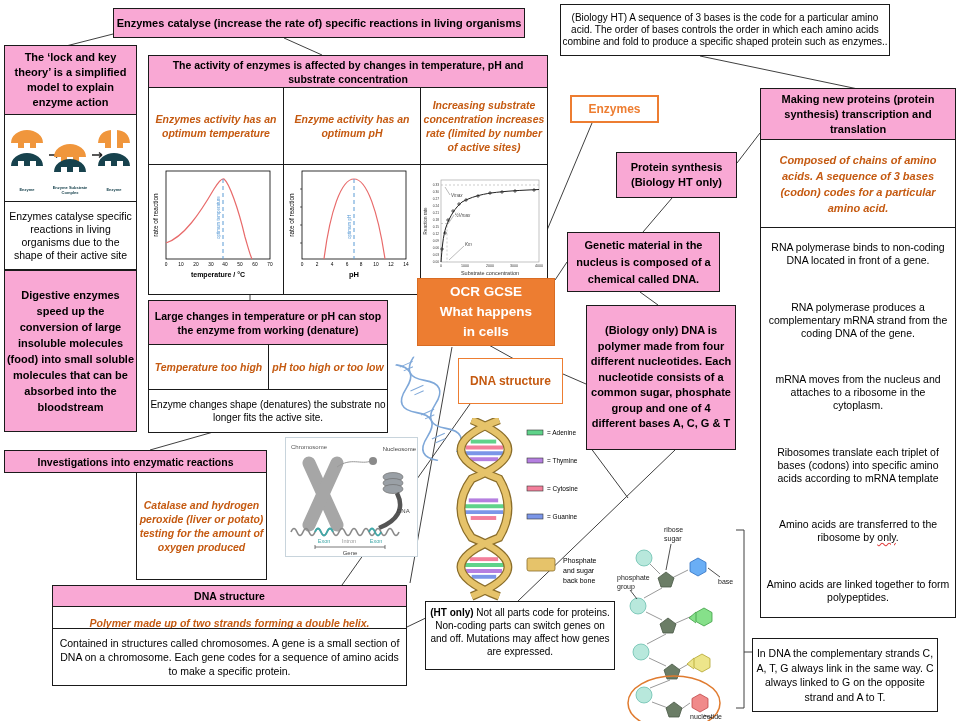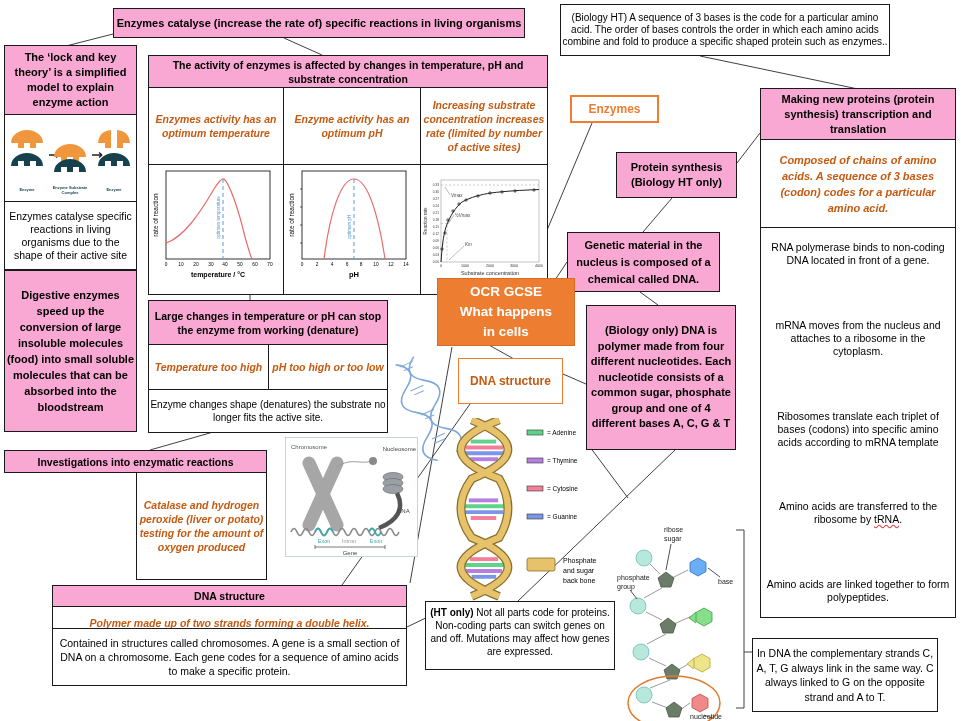--- a/index.html
+++ b/index.html
@@ -178,21 +178,21 @@
   <div class="box" style="left:148px;top:389px;width:240px;height:44px;font-size:10px;line-height:13px">Enzyme changes shape (denatures) the substrate no longer fits the active site.</div>
 
   <div class="box peach b" style="left:4px;top:450px;width:263px;height:23px;font-size:10.5px">Investigations into enzymatic reactions</div>
   <div class="box oi" style="left:136px;top:472px;width:131px;height:108px;font-size:10.5px;line-height:14px;padding:2px">Catalase and hydrogen peroxide (liver or potato) testing for the amount of oxygen produced</div>
 
   <div class="box olabel" style="left:570px;top:95px;width:89px;height:28px;font-size:12px">Enzymes</div>
   <div class="box peach b" style="left:616px;top:152px;width:121px;height:46px;font-size:11px;line-height:15px">Protein synthesis (Biology HT only)</div>
   <div class="box peach b" style="left:567px;top:232px;width:153px;height:60px;font-size:11px;line-height:17px">Genetic material in the nucleus is composed of a chemical called DNA.</div>
   <div class="box peach b" style="left:586px;top:305px;width:150px;height:145px;font-size:11px;line-height:15.5px;padding:2px">(Biology only) DNA is polymer made from four different nucleotides. Each nucleotide consists of a common sugar, phosphate group and one of 4 different bases A, C, G &amp; T</div>
 
-  <div class="box" style="left:437px;top:278px;width:138px;height:68px;background:#ED7D31;border:1px solid #d96c23;color:#fff;font-weight:bold;font-size:13.5px;line-height:20px">
+  <div class="box" style="left:417px;top:278px;width:138px;height:68px;background:#ED7D31;border:1px solid #d96c23;color:#fff;font-weight:bold;font-size:13.5px;line-height:20px">
     <span>OCR GCSE</span>
     <span>What happens</span>
     <span>in cells</span>
   </div>
   <div class="box olabel" style="left:458px;top:358px;width:105px;height:46px;font-size:12px;line-height:17px;border-width:1.5px;color:#C55A11">DNA structure</div>
 
   <div style="position:absolute;left:396px;top:356px;width:60px;height:105px;transform:rotate(-24deg)">
     <svg width="60" height="105" viewBox="0 0 36 104">
       <g stroke="#7fa8d9" stroke-width="1.6" fill="none">
         <path d="M8,0 Q28,13 8,26 Q-12,39 8,52 Q28,65 8,78 Q-12,91 8,104"></path>
@@ -208,23 +208,24 @@
         <line x1="11" y1="82" x2="25" y2="82"></line>
           <line x1="13" y1="87" x2="23" y2="87"></line>
       </g>
     </svg>
   </div>
 
   <div class="box peach b" style="left:760px;top:88px;width:196px;height:52px;font-size:11px;line-height:15px">Making new proteins (protein synthesis) transcription and translation</div>
   <div class="box oi" style="left:760px;top:139px;width:196px;height:89px;font-size:11px;line-height:16px;padding:4px">Composed of chains of amino acids. A sequence of 3 bases (codon) codes for a particular amino acid.</div>
   <div class="box steps" style="left:760px;top:227px;width:196px;height:391px">
     <p>RNA polymerase binds to non-coding DNA located in front of a gene.</p>
+    <p>RNA polymerase produces a complementary mRNA strand from the coding DNA of the gene.</p>
     <p>mRNA moves from the nucleus and attaches to a ribosome in the cytoplasm.</p>
     <p>Ribosomes translate each triplet of bases (codons) into specific amino acids according to mRNA template</p>
-    <p><span>Amino acids are transferred to the ribosome by </span><span class="squiggle">tRNA</span><span>.</span></p>
+    <p><span>Amino acids are transferred to the ribosome by </span><span class="squiggle">only</span><span>.</span></p>
     <p>Amino acids are linked together to form polypeptides.</p>
   </div>
 
   <div class="box" style="left:752px;top:638px;width:186px;height:74px;font-size:10.5px;line-height:14.5px;padding:2px">In DNA the complementary strands C, A, T, G always link in the same way. C always linked to G on the opposite strand and A to T.</div>
 
 
   <div class="box peach b" style="left:52px;top:585px;width:355px;height:22px;font-size:10.5px">DNA structure</div>
   <div class="box oi" style="left:52px;top:606px;width:355px;height:34px;font-size:10.5px">Polymer made up of two strands forming a double helix.</div>
   <div class="box" style="left:52px;top:628px;width:355px;height:58px;font-size:10.5px;line-height:14px;padding:2px">Contained in structures called chromosomes. A gene is a small section of DNA on a chromosome. Each gene codes for a sequence of amino acids to make a specific protein.</div>
 

